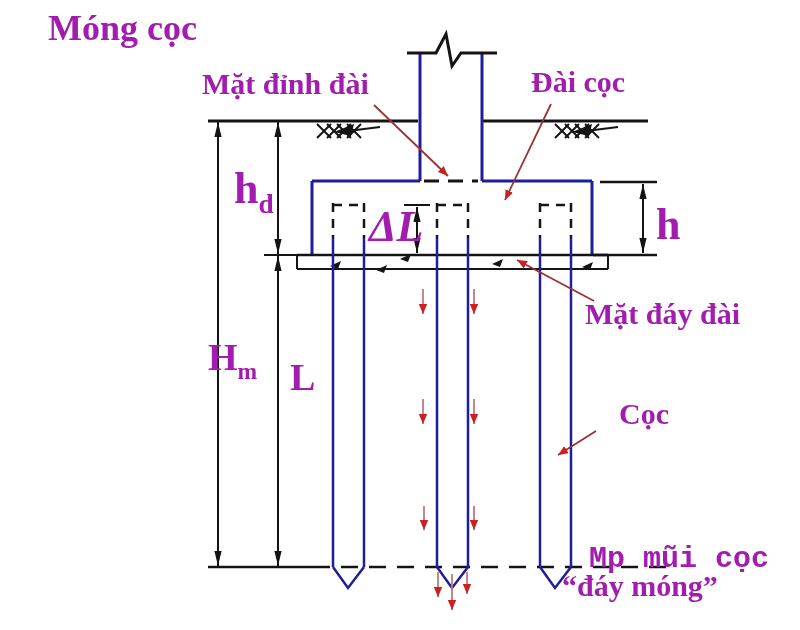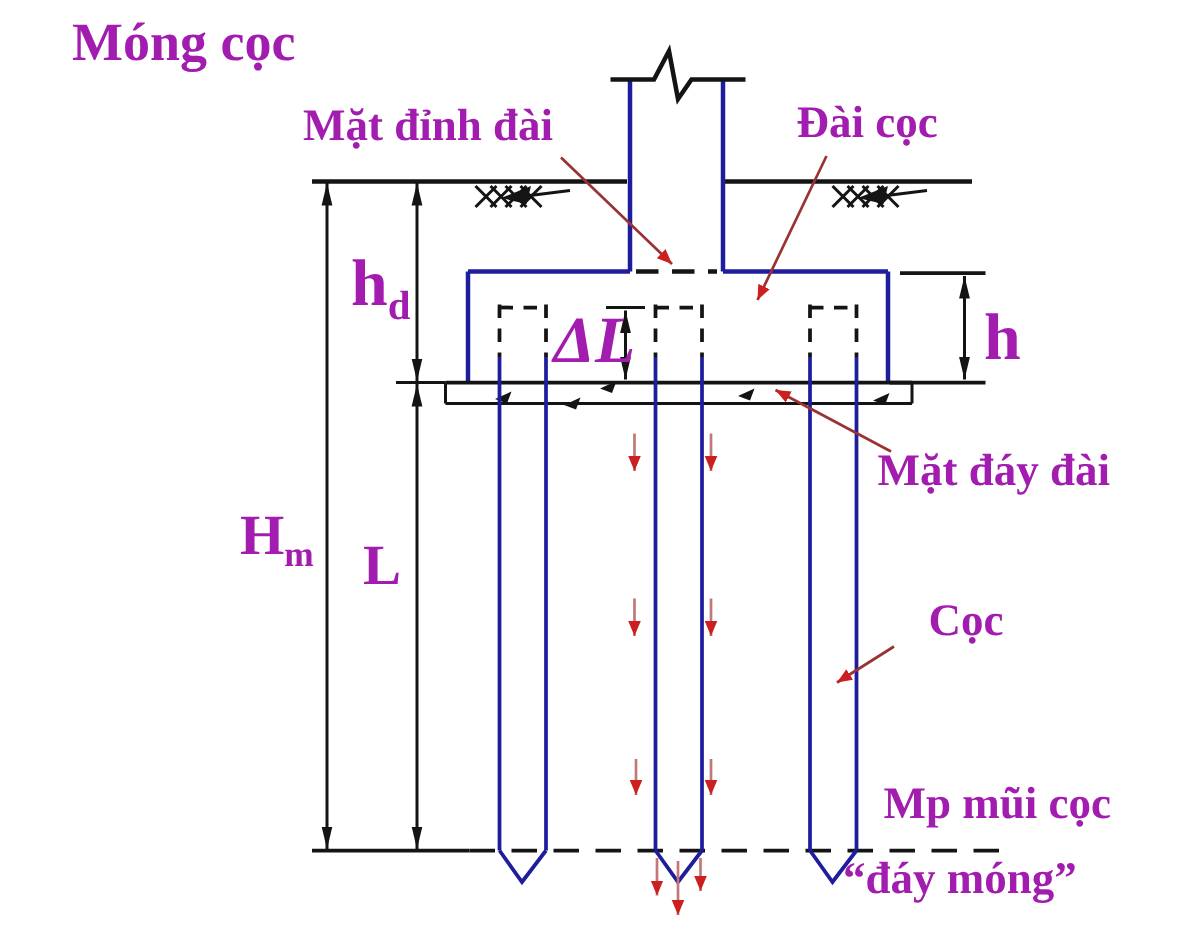--- a/index.html
+++ b/index.html
@@ -8,21 +8,21 @@
     font-family:"Liberation Serif", serif; overflow:hidden;
   }
   #stage{position:absolute;left:0;top:0;width:800px;height:630px;}
   svg{position:absolute;left:0;top:0;}
   .lbl{
     position:absolute; color:#a21caf; font-weight:bold; white-space:nowrap;
     font-size:30px; line-height:1.05; letter-spacing:0px;
   }
   .title{font-size:36px;}
   .dim{font-size:44px;}
-  .dim-big{font-size:38px;}
+  .dim-big{font-size:38px;margin-left:48px;}
   .lbl sub{font-size:0.62em; line-height:0;}
 </style>
 </head>
 <body>
 
 <div id="stage">
 
 <svg width="800" height="630" viewBox="0 0 800 630">
   <defs>
     <marker id="mB" markerWidth="16" markerHeight="12" refX="15" refY="5" orient="auto-start-reverse" markerUnits="userSpaceOnUse">
@@ -148,21 +148,21 @@
     <line x1="467" y1="572" x2="467" y2="594" marker-end="url(#mR)"></line>
   </g>
 </svg>
 
 <div class="lbl title" style="left:48px; top:10px;">Móng cọc</div>
 
 <div class="lbl" style="left:202px; top:68px;">Mặt đỉnh đài</div>
 <div class="lbl" style="left:585px; top:298px;">Mặt đáy đài</div>
 <div class="lbl" style="left:531px; top:66px;">Đài cọc</div>
 <div class="lbl" style="left:619px; top:398px;">Cọc</div>
-<div class="lbl" style="left:589px; top:520px;">Mp mũi cọc</div>
+<div class="lbl" style="left:589px; top:544px;font-family:Liberation Mono, monospace;">Mp mũi cọc</div>
 <div class="lbl" style="left:562px; top:570px;">“đáy móng”</div>
 
 <div class="lbl dim" style="left:234px; top:166px;"><span>h</span><sub>d</sub></div>
 <div class="lbl dim" style="left:656px; top:202px;">h</div>
 <div class="lbl dim" style="left:369px; top:204px;font-style:italic;">ΔL</div>
 <div class="lbl dim-big" style="left:160px; top:338px;"><span>H</span><sub>m</sub></div>
 <div class="lbl dim-big" style="left:242px; top:358px;">L</div>
 
 </div>
 

